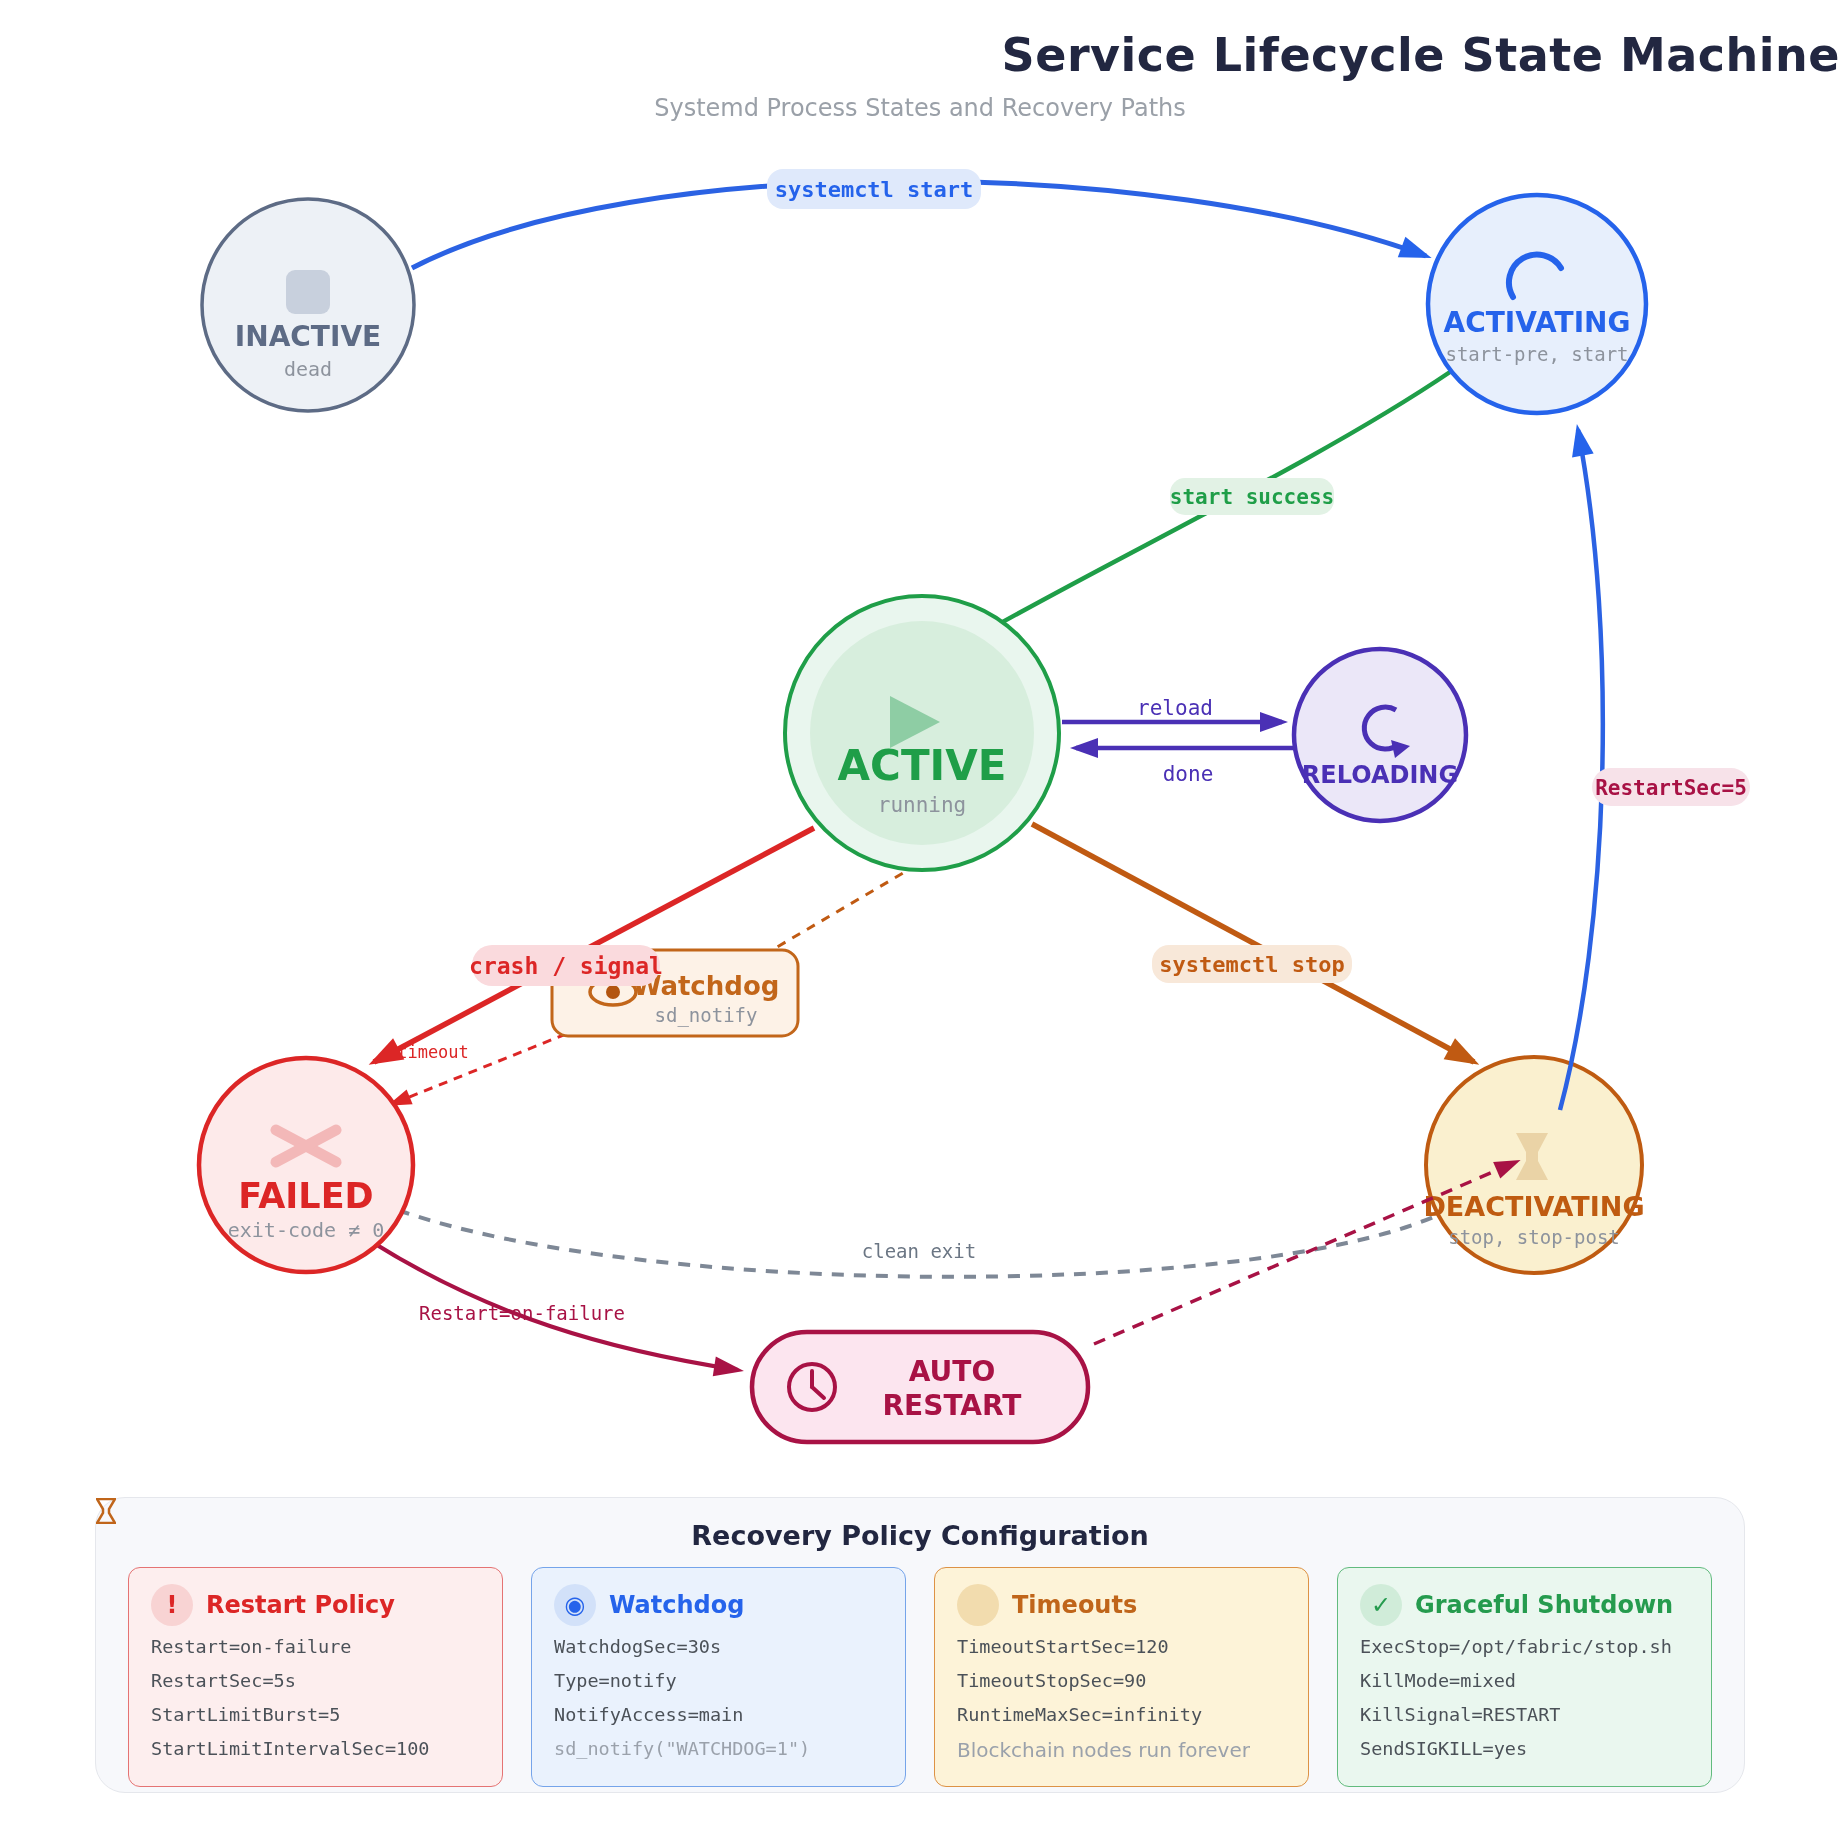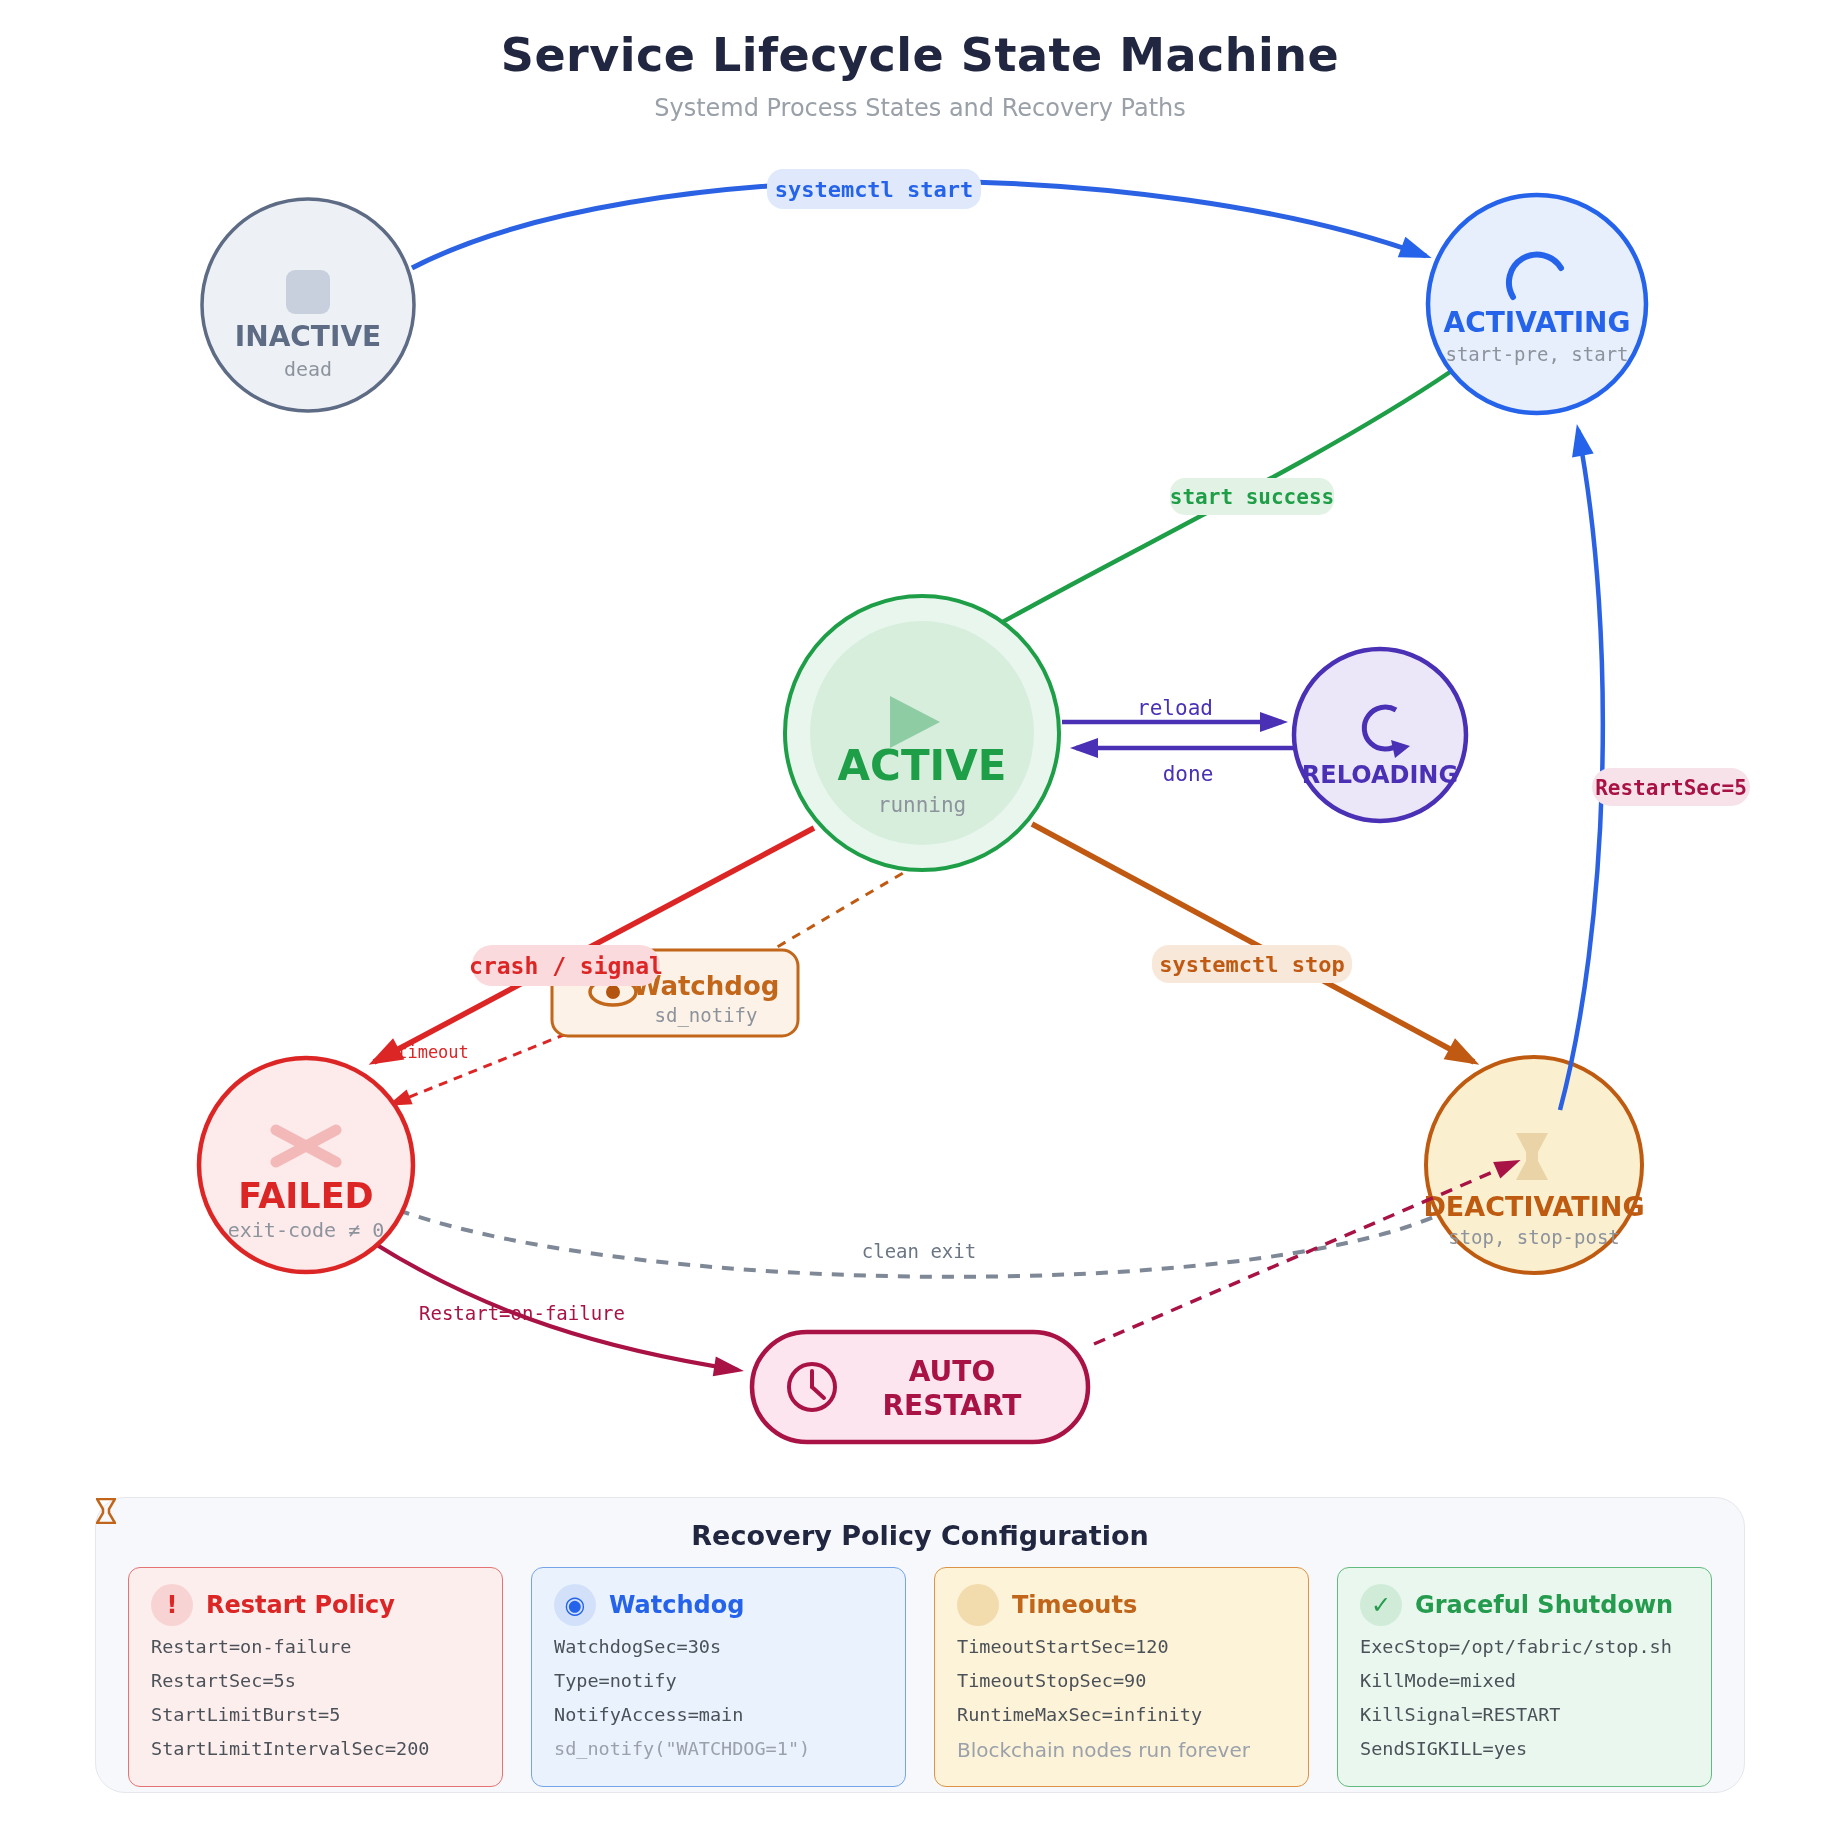--- a/index.html
+++ b/index.html
@@ -1,18 +1,18 @@
 <!DOCTYPE html>
 <html><head>
 <meta charset="utf-8">
 <style>
   html,body{margin:0;padding:0;background:#ffffff;width:1840px;height:1840px;overflow:hidden;
     font-family:"DejaVu Sans", sans-serif;}
   .stage{position:relative;width:1840px;height:1840px;}
-  .page-title{position:absolute;top:28px;left:0;width:100%;text-align:center;
+  .page-title{position:absolute;top:28px;left:0;width:100%;text-align:right;
     font-size:46px;font-weight:700;color:#222741;letter-spacing:.5px;}
   .page-subtitle{position:absolute;top:94px;left:0;width:100%;text-align:center;
     font-size:24px;color:#9aa0a8;}
   svg{position:absolute;top:0;left:0;}
   svg text{font-family:"DejaVu Sans", sans-serif;}
   text.node-label{font-weight:700;text-anchor:middle;}
   text.node-sub{font-family:"DejaVu Sans Mono", monospace;fill:#8d939d;text-anchor:middle;}
   text.pill-text{font-family:"DejaVu Sans Mono", monospace;font-weight:700;text-anchor:middle;}
   text.edge-label{font-family:"DejaVu Sans Mono", monospace;text-anchor:middle;}
 
@@ -182,21 +182,21 @@
     <div class="cards">
 
       <div class="card card-red">
         <div class="card-head">
           <span class="icon-badge">!</span>
           <span class="card-title">Restart Policy</span>
         </div>
         <p class="card-line">Restart=on-failure</p>
         <p class="card-line">RestartSec=5s</p>
         <p class="card-line">StartLimitBurst=5</p>
-        <p class="card-line">StartLimitIntervalSec=200</p>
+        <p class="card-line">StartLimitIntervalSec=100</p>
       </div>
 
       <div class="card card-blue">
         <div class="card-head">
           <span class="icon-badge">◉</span>
           <span class="card-title">Watchdog</span>
         </div>
         <p class="card-line">WatchdogSec=30s</p>
         <p class="card-line">Type=notify</p>
         <p class="card-line">NotifyAccess=main</p>

